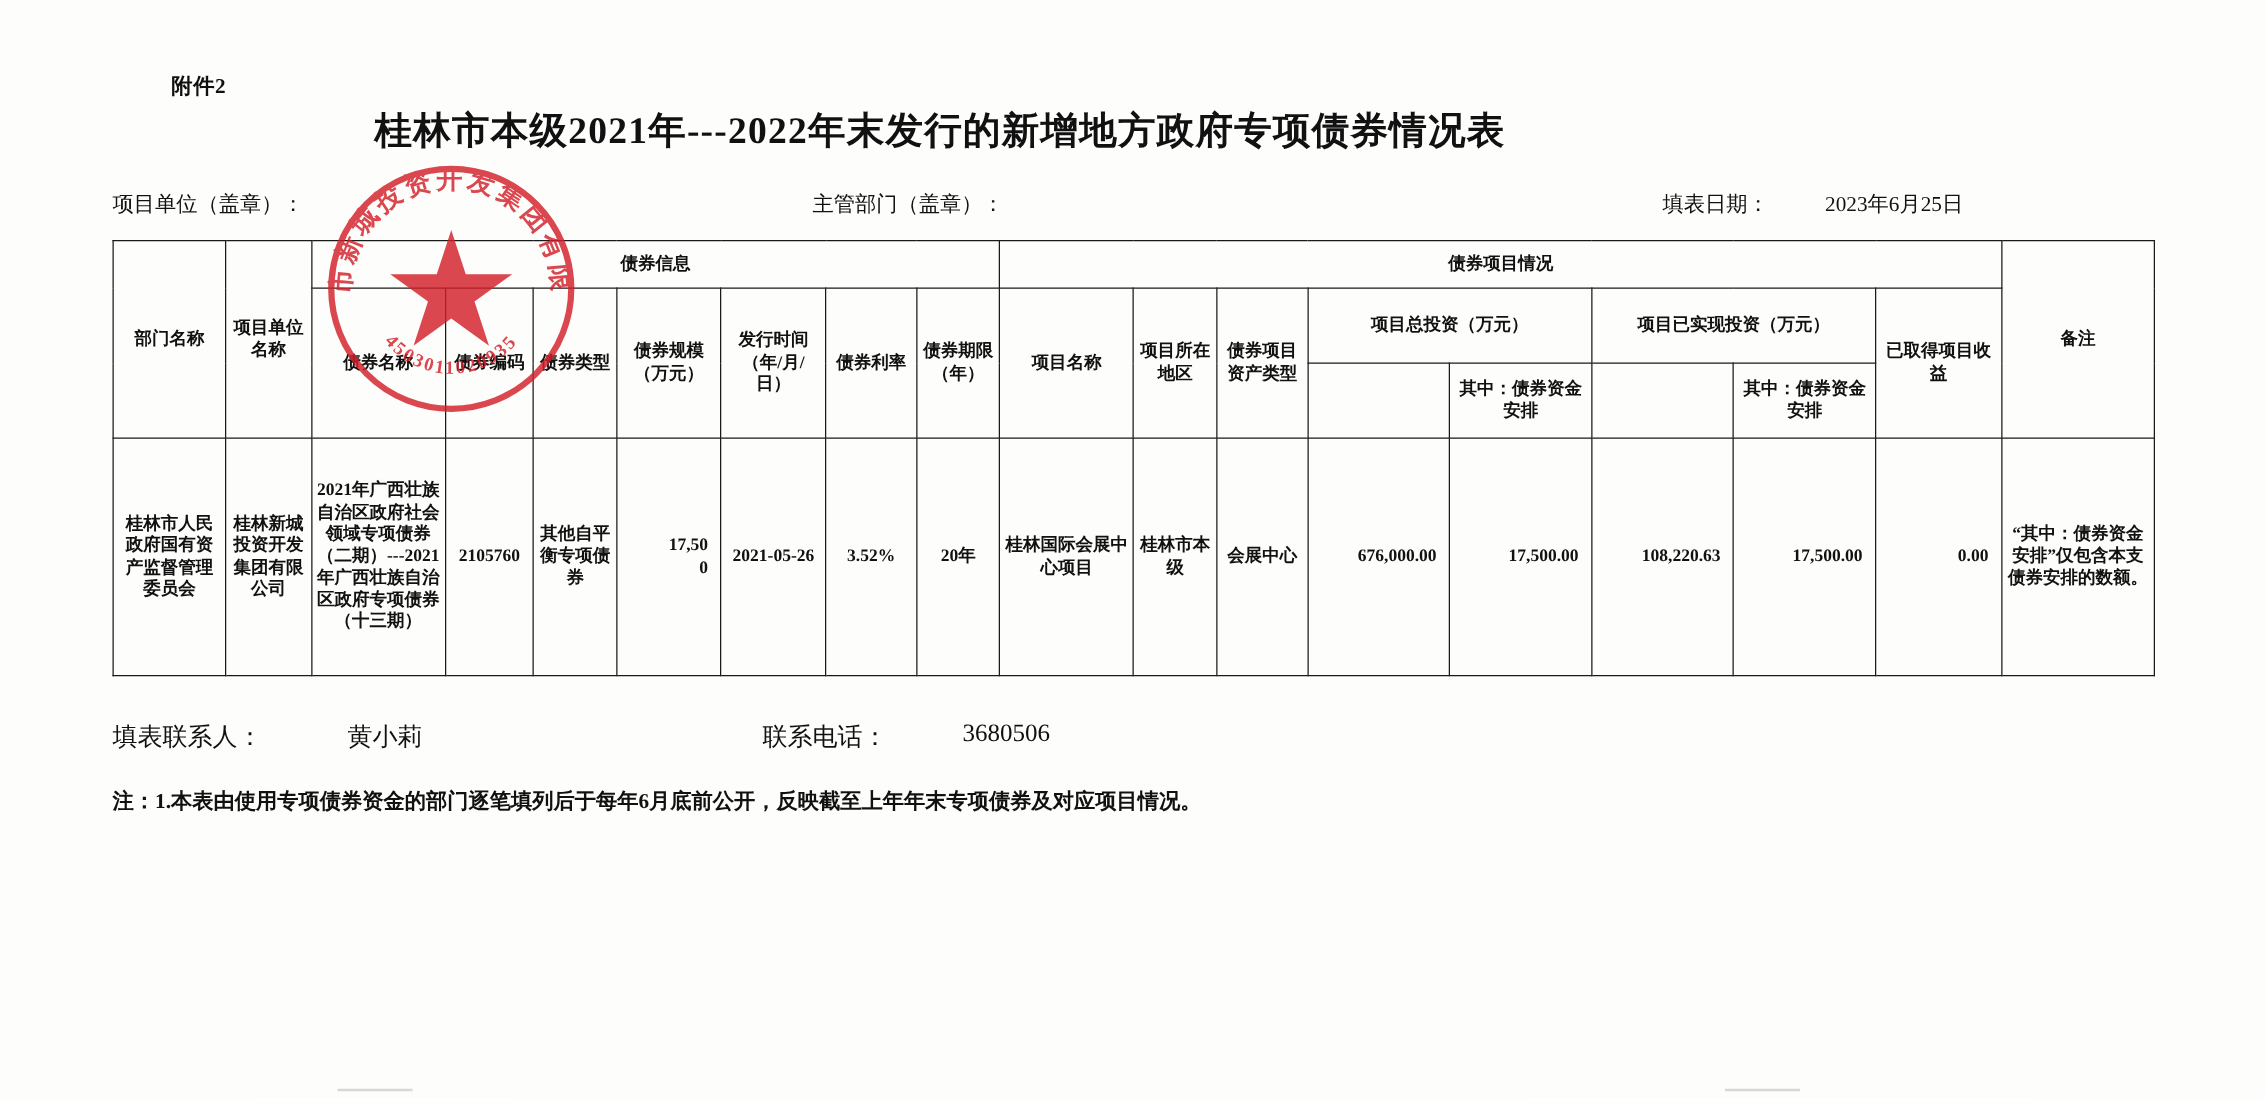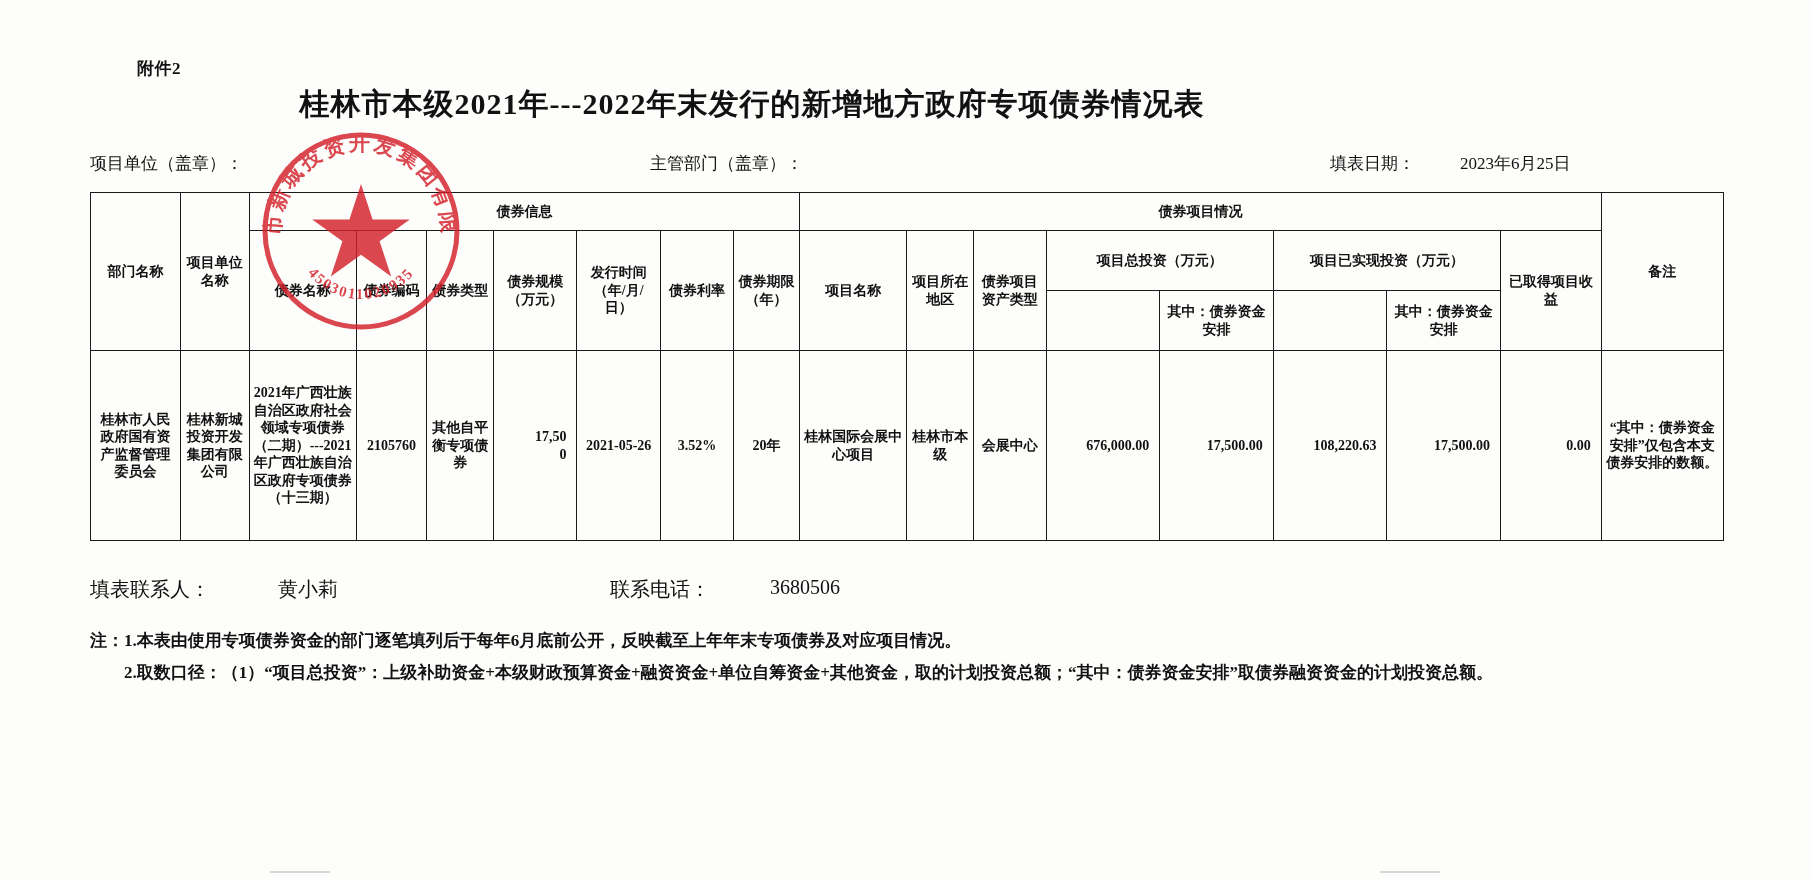--- a/index.html
+++ b/index.html
@@ -221,21 +221,20 @@
 
   <div class="footer-row">
     <span class="fr-label1">填表联系人：</span>
     <span class="fr-value1">黄小莉</span>
     <span class="fr-label2">联系电话：</span>
     <span class="fr-value2">3680506</span>
   </div>
 
   <div class="notes">
     <p>注：1.本表由使用专项债券资金的部门逐笔填列后于每年6月底前公开，反映截至上年年末专项债券及对应项目情况。</p>
-    <p class="indent">2.取数口径：（1）“项目总投资”：上级补助资金+本级财政预算资金+融资资金+单位自筹资金+其他资金，取的计划投资总额；“其中：债券资金安排”取债券融资资金的计划投资总额。</p>
   </div>
 
   <div class="seal">
     <svg width="218" height="218" viewBox="0 0 218 218" xmlns="http://www.w3.org/2000/svg">
       <defs>
         <path id="sealArcTop" d="M 28,109 A 81,81 0 0 1 190,109" fill="none"></path>
         <path id="sealArcBottom" d="M 41,109 A 68,68 0 0 0 177,109" fill="none"></path>
       </defs>
       <circle cx="109" cy="109" r="96" fill="none" stroke="#d4202a" stroke-width="5"></circle>
       <polygon points="109,62 120.6,97.4 157.8,97.4 127.6,119.2 139.2,154.6 109,132.8 78.8,154.6 90.4,119.2 60.2,97.4 97.4,97.4" fill="#d4202a"></polygon>

